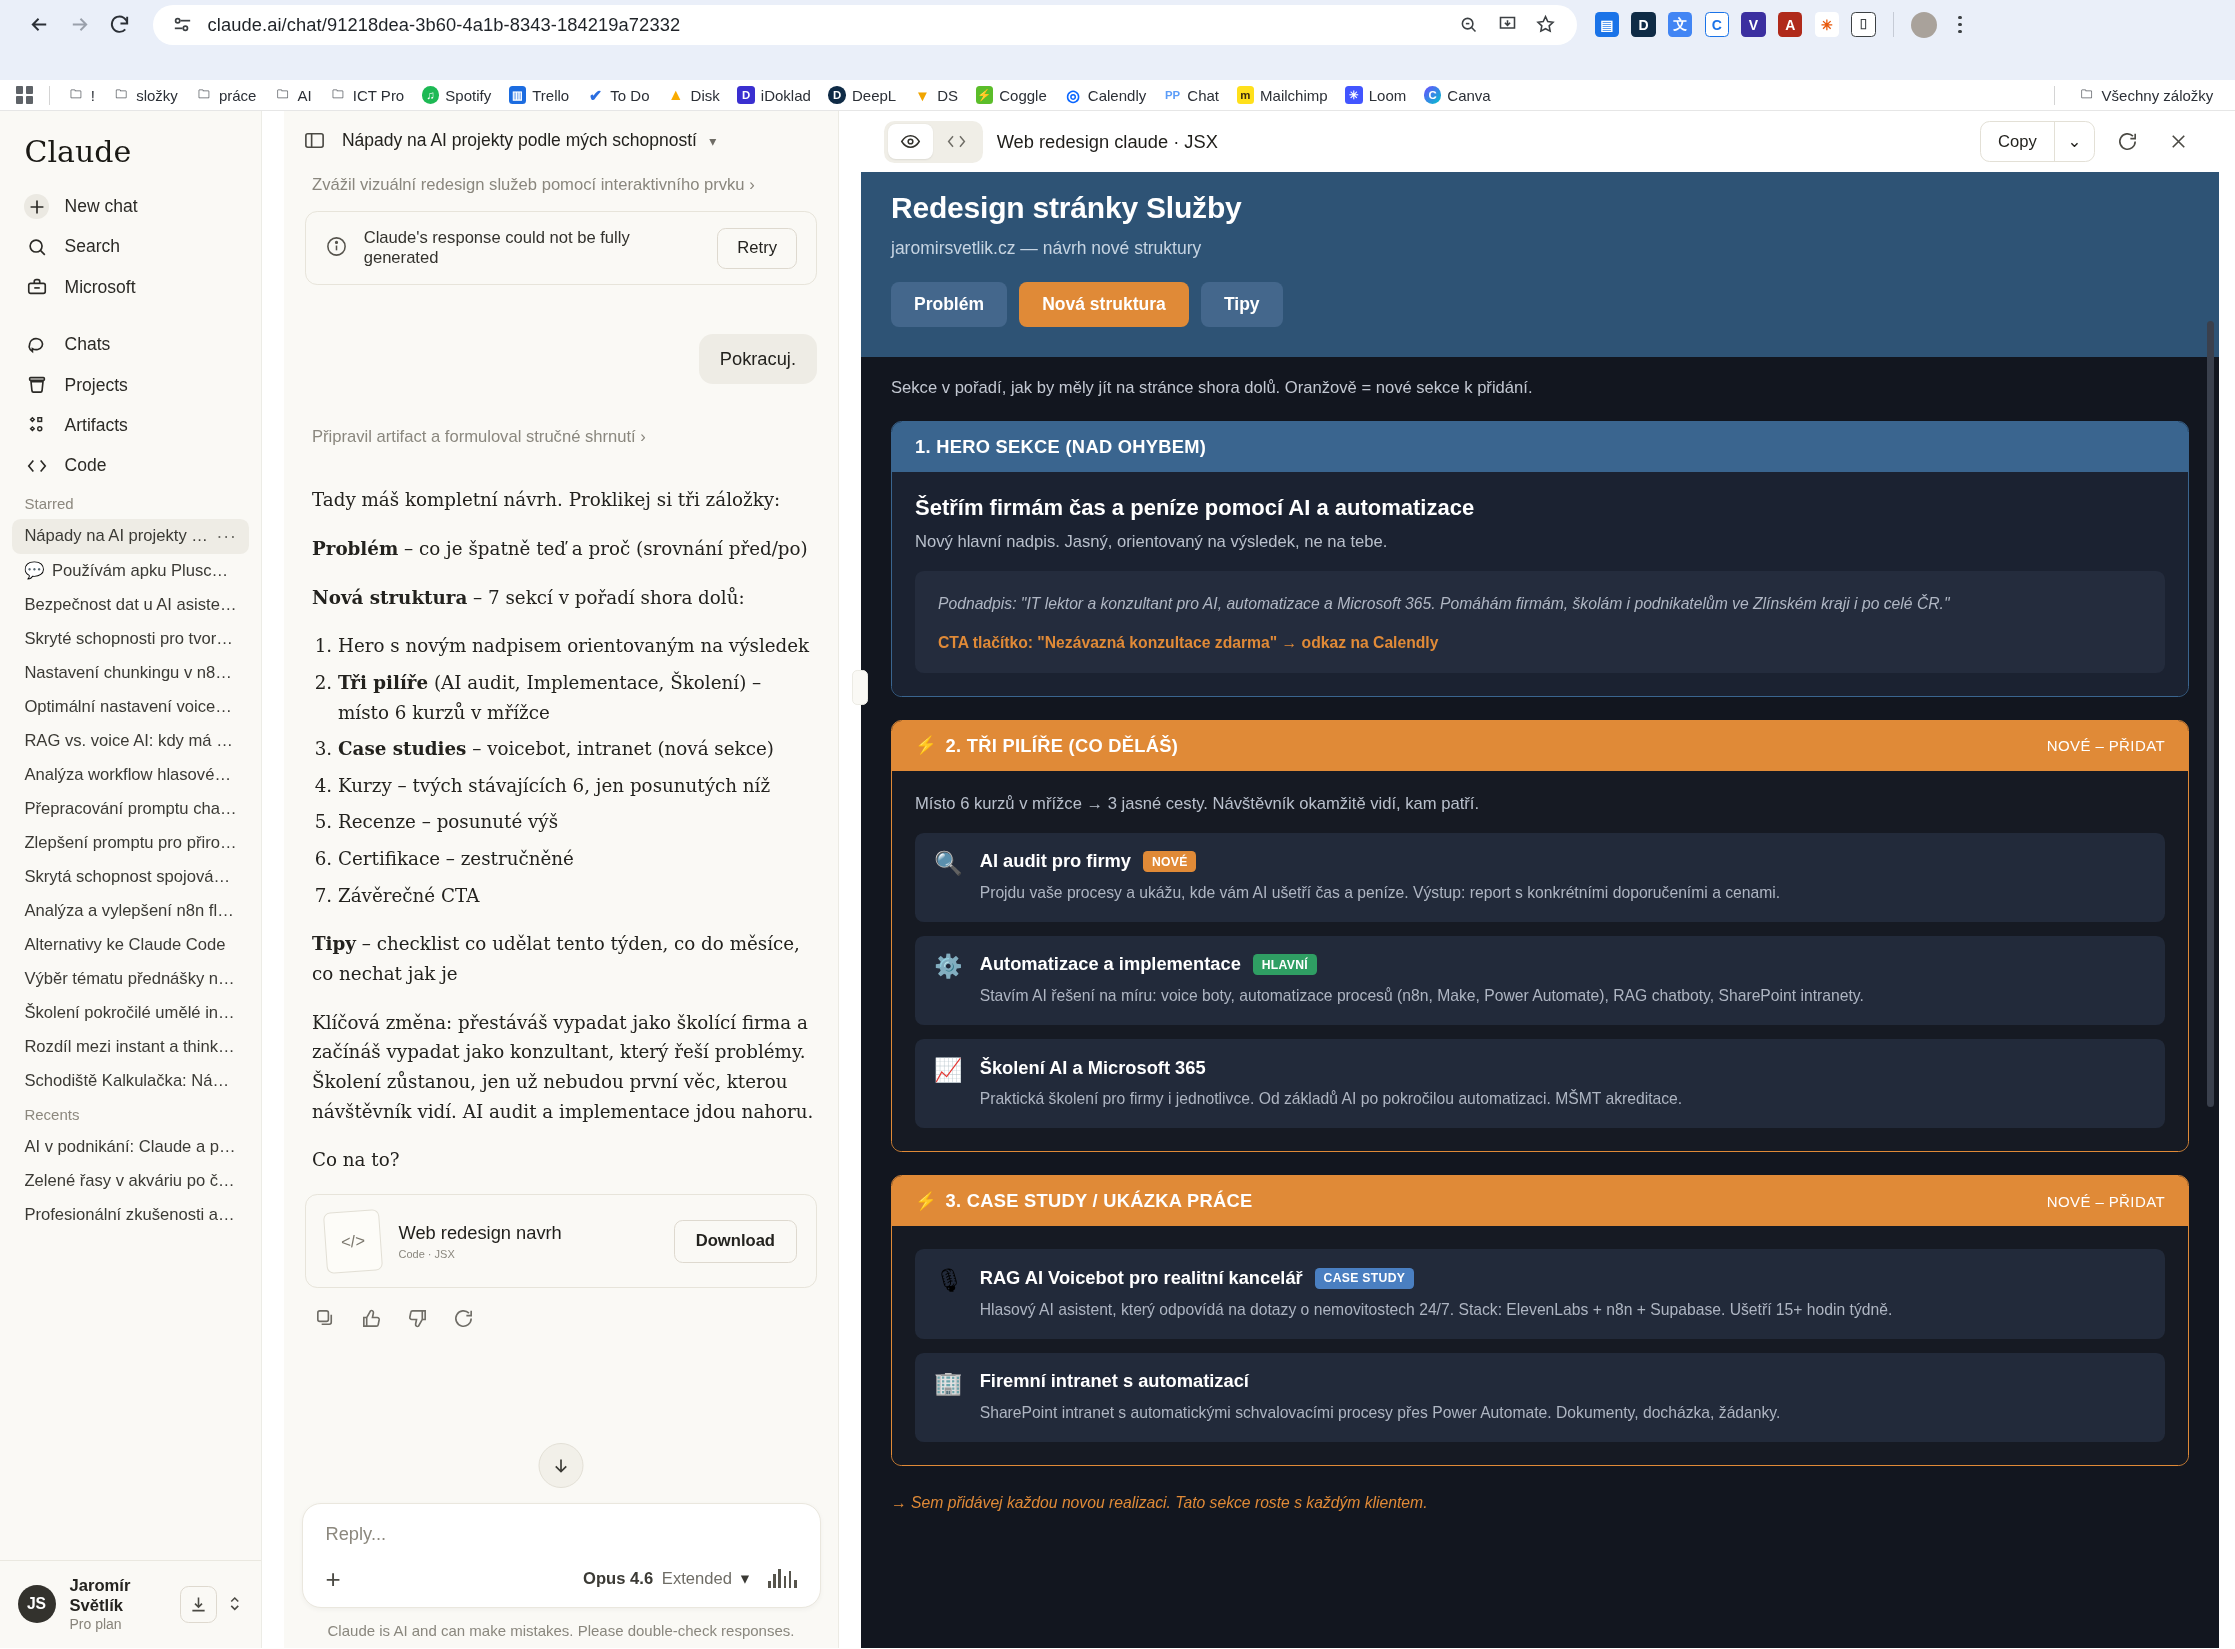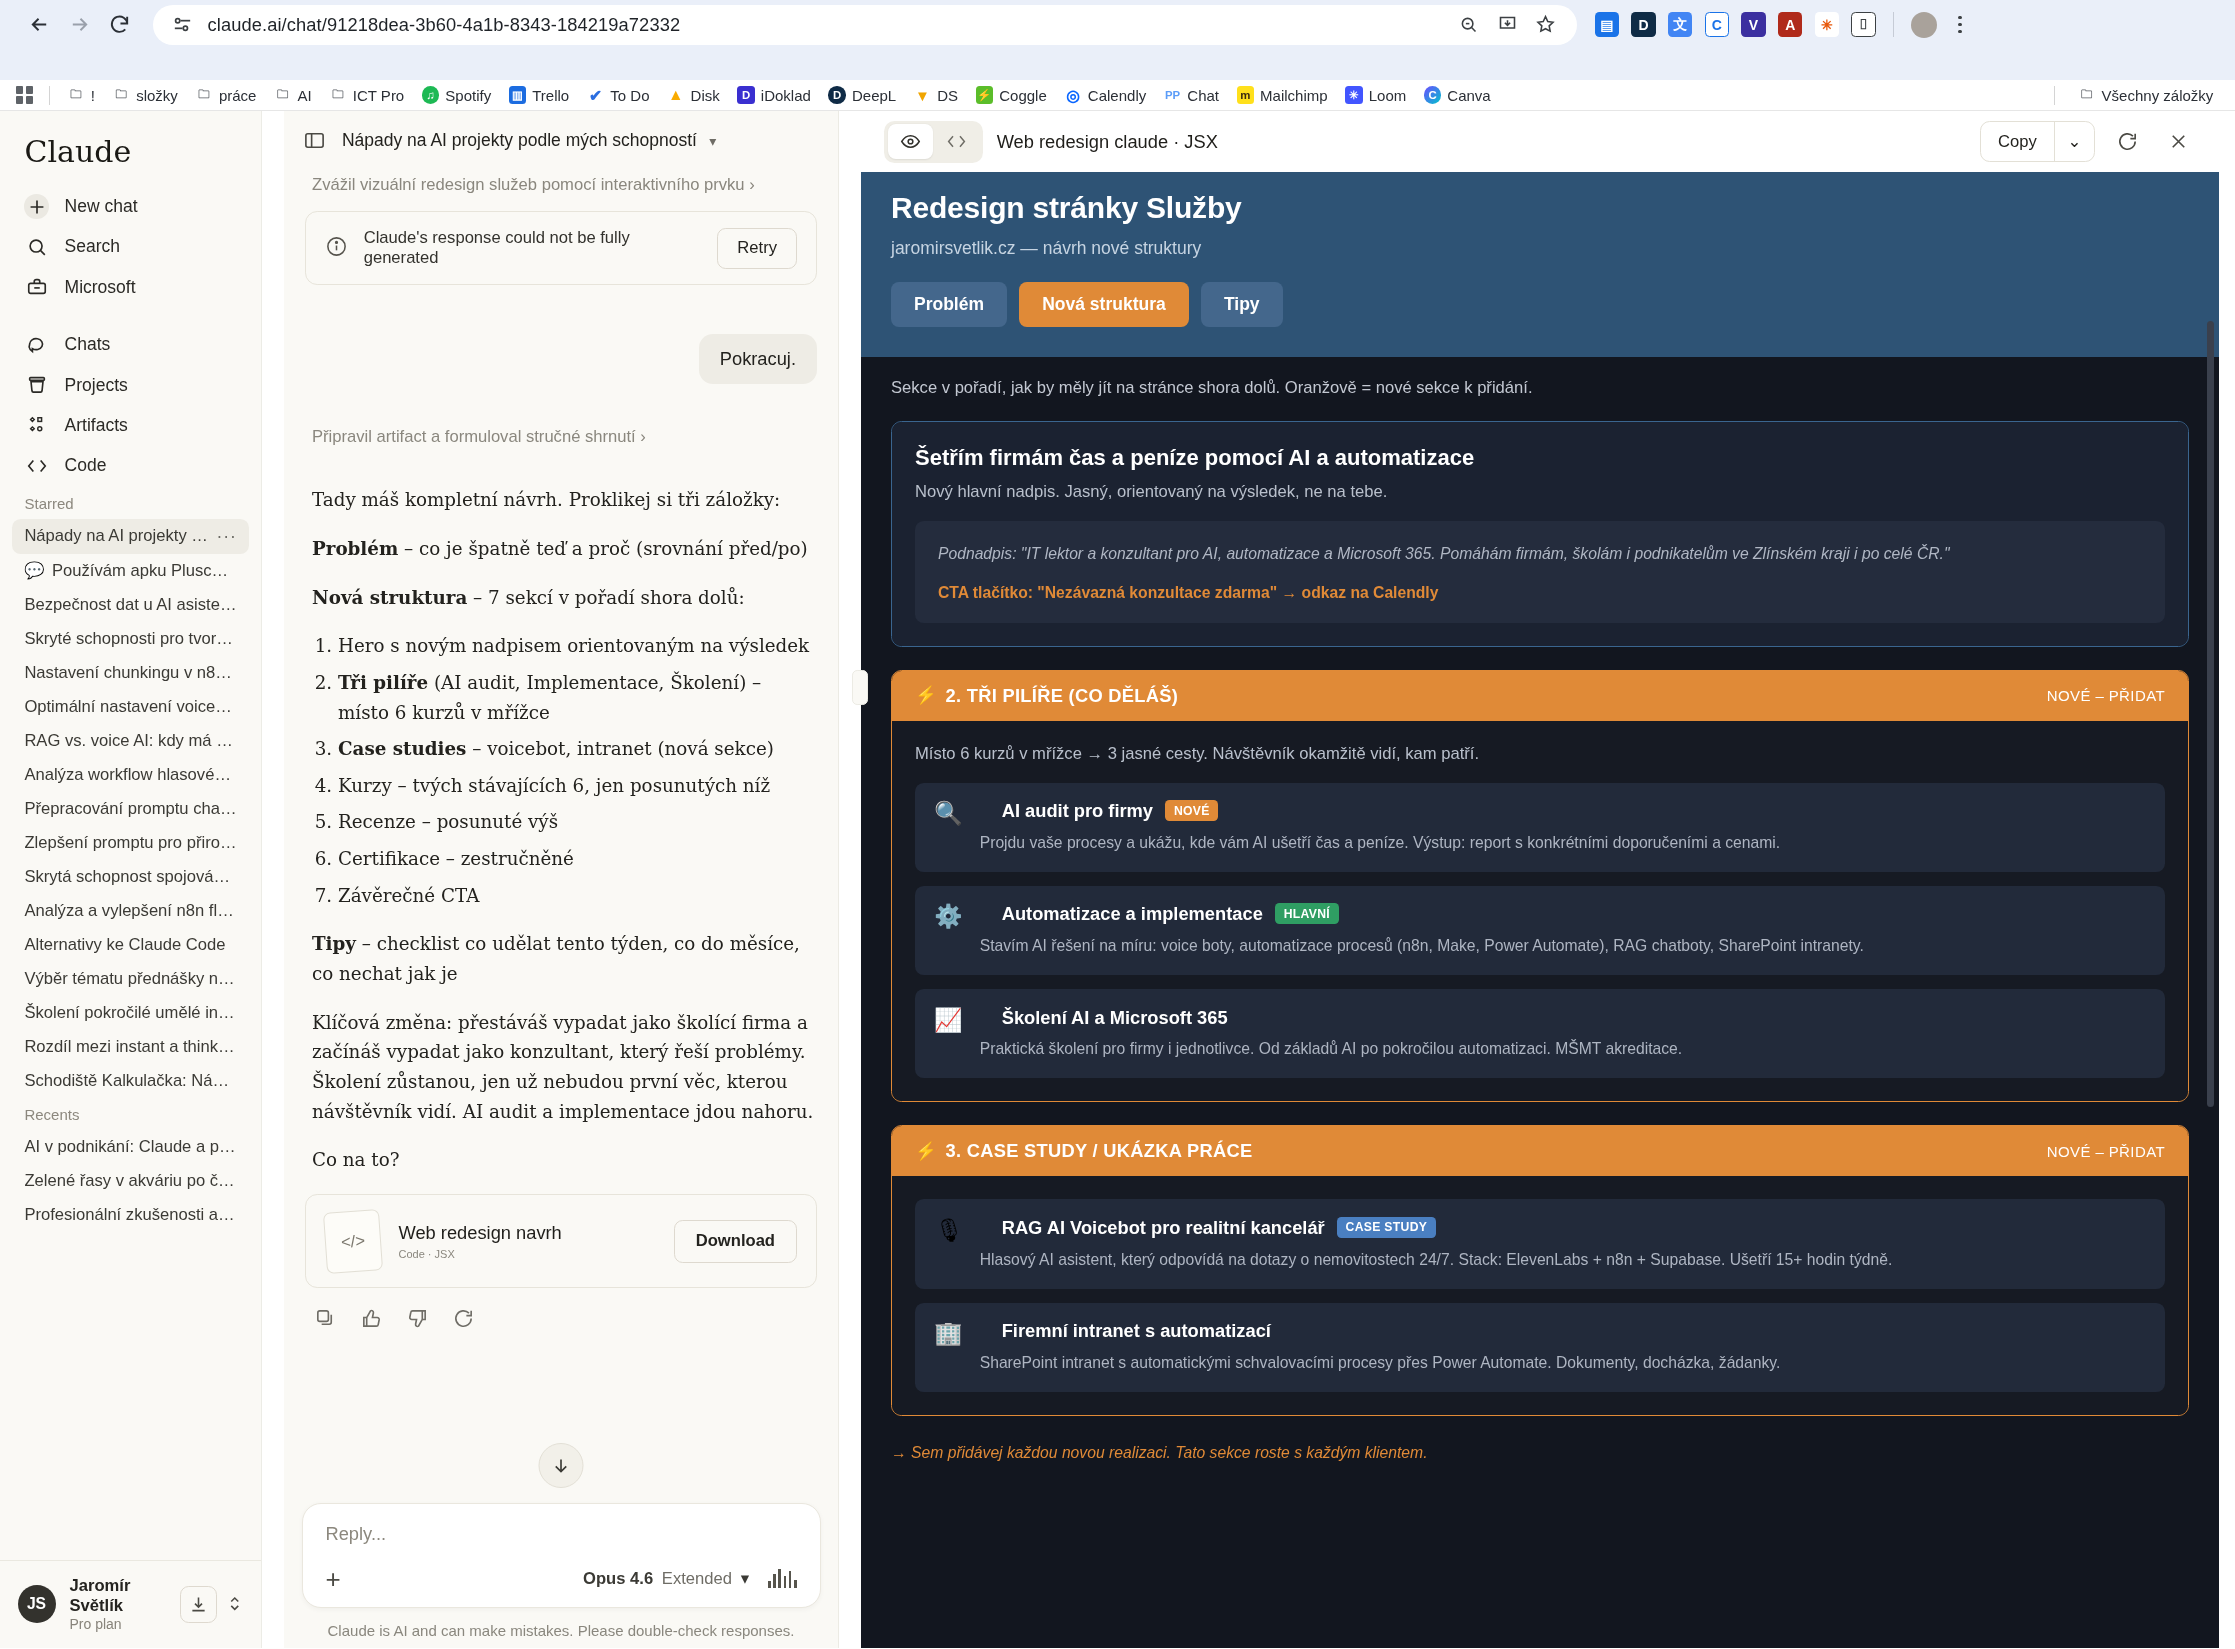--- a/index.html
+++ b/index.html
@@ -170,21 +170,21 @@
   .sec-body .sub { font-size:16.6px; color:#b9c0cc; margin-top:10.5px; }
   .quote { background:#242c3d; border-radius:8.7px; padding:21px 23px; margin-top:19px; }
   .quote i { display:block; font-size:15.7px; color:#b0b7c4; line-height:1.55; font-style:italic;}
   .cta { margin-top:17.5px; font-size:15.7px; color:#e08a37; font-weight:bold; }
   .pill-note { font-size:16.6px; color:#b9c0cc; margin-bottom:19px; }
 
   .card { background:#222a3a; border-radius:8.7px; padding:17.5px 19px; margin-bottom:14px;
           display:flex; gap:15.7px; }
   .card .emo { font-size:23px; flex:none; width:30px; text-align:center; }
   .card h4 { font-size:18.3px; color:#fff; font-weight:bold; display:flex;
-             align-items:flex-start; gap:12.2px; flex-wrap:wrap;margin-left:22px; }
+             align-items:flex-end; gap:12.2px; flex-wrap:wrap; }
   .badge { font-size:12.2px; font-weight:bold; padding:3.5px 8.7px; border-radius:4.4px;
            letter-spacing:0.3px; }
   .badge.new { background:#e08a37; color:#fff; }
   .badge.main { background:#2f9e63; color:#fff; }
   .badge.cs { background:#4a7fc1; color:#fff; }
   .card p { font-size:15.7px; color:#aeb5c2; line-height:1.5; margin-top:8.7px; }
   .foot-note { font-size:15.7px; color:#e08a37; font-style:italic; padding:5.2px 0 23px 0; }
   .art-scrollbar { position:absolute; right:5.2px; top:210px; width:7px; height:786px;
                    background:#3a404d; border-radius:3.5px; }
   .chat-edge { position:absolute; left:-8.7px; top:559px; width:15.7px; height:35px;
@@ -674,20 +674,23 @@
           <div class="tab">Problém</div>
           <div class="tab sel">Nová struktura</div>
           <div class="tab">Tipy</div>
         </div>
       </div>
 
       <div class="art-scroll">
         <div class="lead">Sekce v pořadí, jak by měly jít na stránce shora dolů. Oranžově = nové sekce k přidání.</div>
 
         <div class="sec blue">
+          <div class="sec-head">
+            <h2>1. HERO SEKCE (NAD OHYBEM)</h2>
+          </div>
           <div class="sec-body">
             <h3>Šetřím firmám čas a peníze pomocí AI a automatizace</h3>
             <div class="sub">Nový hlavní nadpis. Jasný, orientovaný na výsledek, ne na tebe.</div>
             <div class="quote">
               <i>Podnadpis: "IT lektor a konzultant pro AI, automatizace a Microsoft 365. Pomáhám firmám, školám i podnikatelům ve Zlínském kraji i po celé ČR."</i>
               <div class="cta">CTA tlačítko: "Nezávazná konzultace zdarma" → odkaz na Calendly</div>
             </div>
           </div>
         </div>
 

